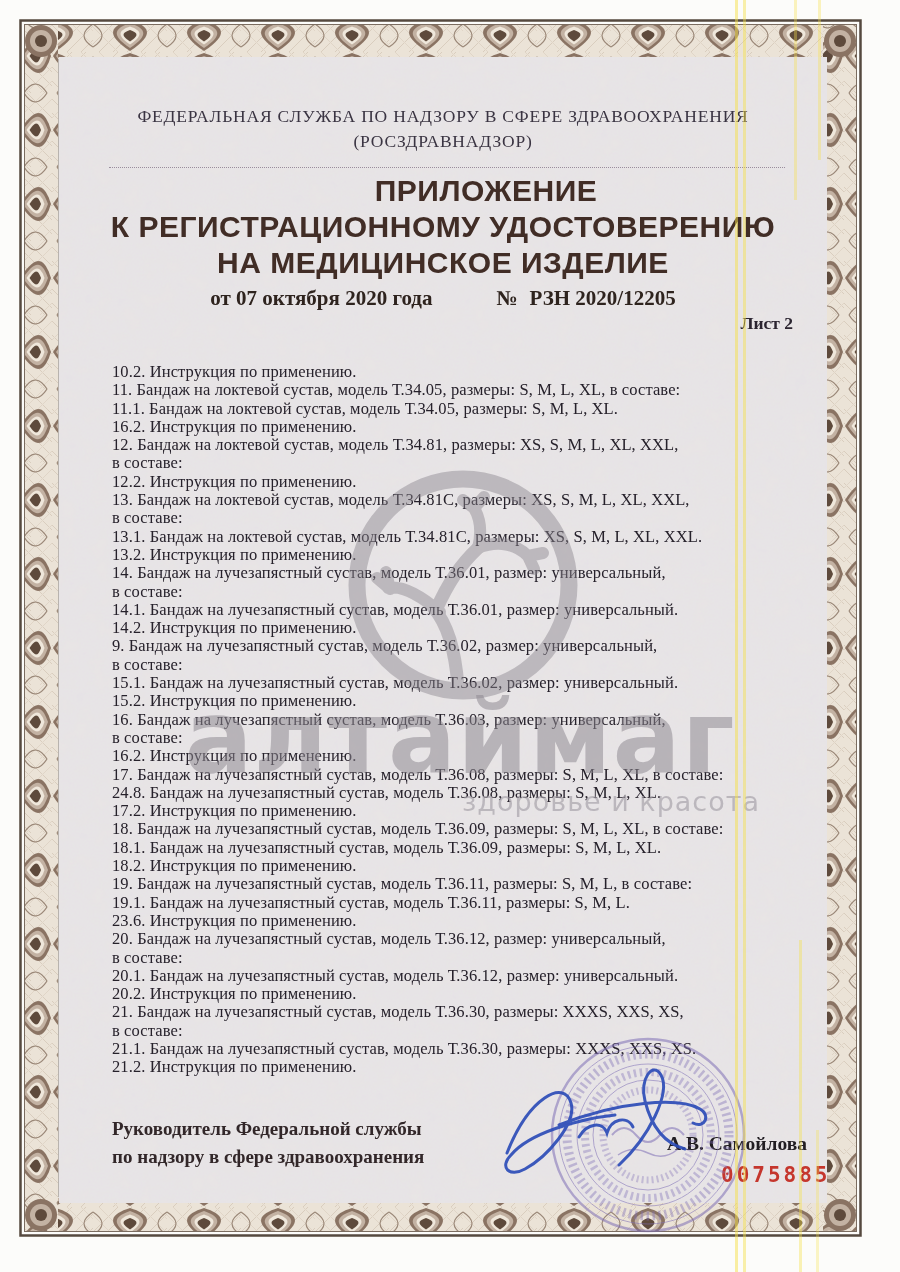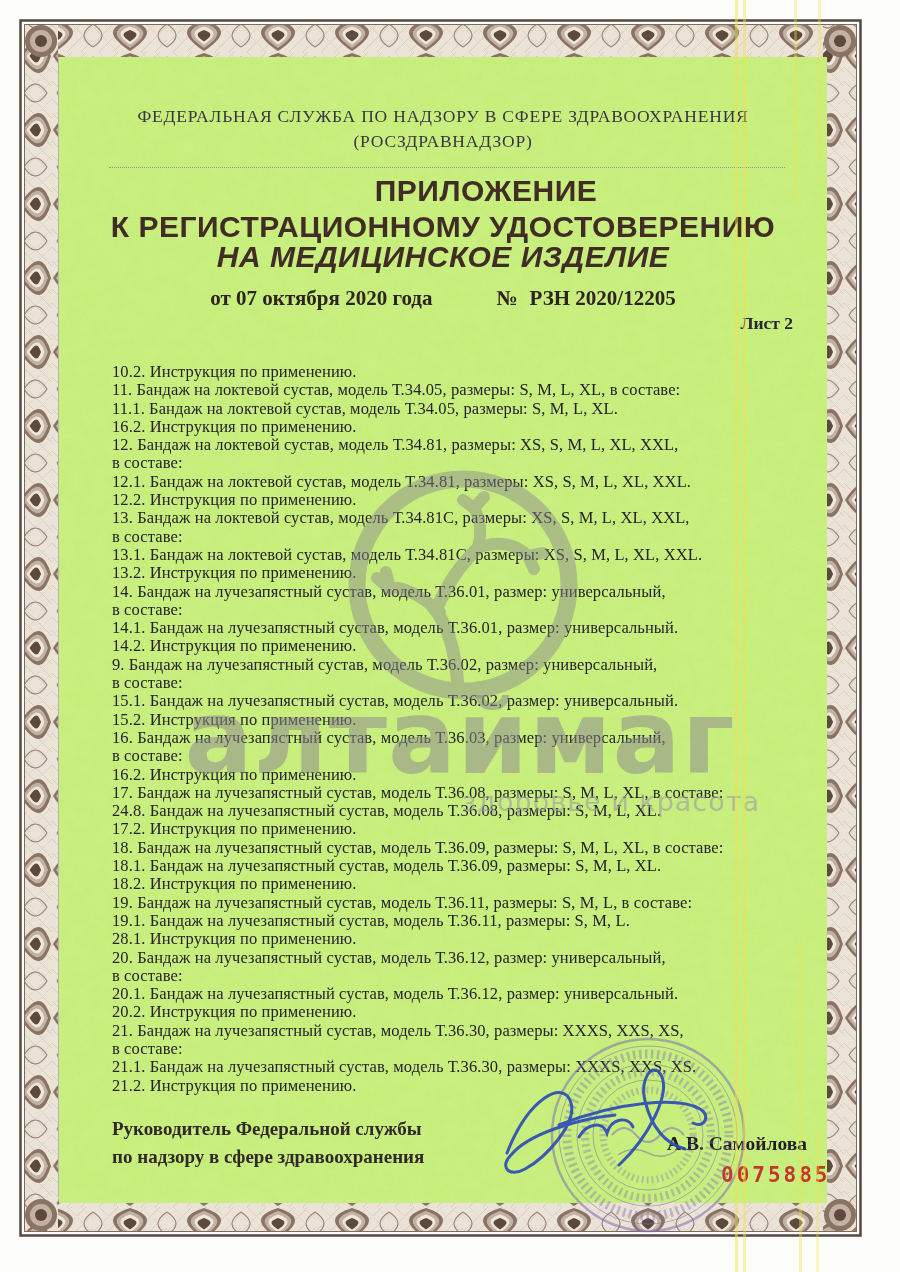--- a/index.html
+++ b/index.html
@@ -2,32 +2,32 @@
 <html><head>
 <meta charset="utf-8">
 <style>
   html,body{margin:0;padding:0;}
   body{width:900px;height:1272px;position:relative;background:#fcfcfa;overflow:hidden;
        font-family:"Liberation Serif", serif;}
   
   #frame-svg{position:absolute;left:19px;top:19px;z-index:1;}
   
   .paper{position:absolute;left:59px;top:57px;width:768px;height:1146px;
-         background:#bef264;z-index:2;overflow:visible;}
+         background:#e5e5e5;z-index:2;overflow:visible;}
   .paper-noise{position:absolute;left:0;top:0;z-index:0;pointer-events:none;}
   
   .agency{position:absolute;left:0;width:100%;text-align:center;
           color:#3a3442;font-size:17.5px;letter-spacing:.8px;white-space:nowrap;z-index:3;}
   .agency1{top:49px;} .agency2{top:74px;}
   .micro-rule{position:absolute;top:110px;left:50px;right:42px;height:0;
           border-top:1.5px dotted #9a8d9c;z-index:3;}
   .cert-title{position:absolute;left:0;width:100%;text-align:center;z-index:3;
           font-family:"Liberation Sans", sans-serif;font-weight:700;
           font-size:30px;color:#412d26;letter-spacing:.5px;white-space:nowrap;}
-  .title1{top:117px;margin-left:43px;} .title2{top:153px;} .title3{top:183px;font-style:italic;}
+  .title1{top:117px;margin-left:43px;} .title2{top:153px;} .title3{top:189px;}
   .date-row{position:absolute;top:229px;left:0;width:100%;display:flex;
           justify-content:center;gap:12px;z-index:3;
           font-weight:700;font-size:21px;color:#2e231e;white-space:nowrap;}
   .date-row .gap{display:inline-block;width:40px;}
   .sheet-label{position:absolute;top:256px;right:34px;font-weight:700;
           font-size:17.5px;color:#2b2430;z-index:3;}
   
   .list-body{position:absolute;top:306px;left:53px;right:18px;z-index:3;
           font-size:16.5px;line-height:18.3px;color:#26212b;letter-spacing:.1px;}
   .line{white-space:nowrap;}
@@ -132,21 +132,20 @@
 
   <div class="sheet-label">Лист 2</div>
 
   <div class="list-body">
       <div class="line">10.2. Инструкция по применению.</div>
       <div class="line">11. Бандаж на локтевой сустав, модель Т.34.05, размеры: S, M, L, XL, в составе:</div>
       <div class="line">11.1. Бандаж на локтевой сустав, модель Т.34.05, размеры: S, M, L, XL.</div>
       <div class="line">16.2. Инструкция по применению.</div>
       <div class="line">12. Бандаж на локтевой сустав, модель Т.34.81, размеры: XS, S, M, L, XL, XXL,</div>
       <div class="line">в составе:</div>
-      <div class="line">12.1. Бандаж на локтевой сустав, модель Т.34.81, размеры: XS, S, M, L, XL, XXL.</div>
       <div class="line">12.2. Инструкция по применению.</div>
       <div class="line">13. Бандаж на локтевой сустав, модель Т.34.81С, размеры: XS, S, M, L, XL, XXL,</div>
       <div class="line">в составе:</div>
       <div class="line">13.1. Бандаж на локтевой сустав, модель Т.34.81С, размеры: XS, S, M, L, XL, XXL.</div>
       <div class="line">13.2. Инструкция по применению.</div>
       <div class="line">14. Бандаж на лучезапястный сустав, модель Т.36.01, размер: универсальный,</div>
       <div class="line">в составе:</div>
       <div class="line">14.1. Бандаж на лучезапястный сустав, модель Т.36.01, размер: универсальный.</div>
       <div class="line">14.2. Инструкция по применению.</div>
       <div class="line">9. Бандаж на лучезапястный сустав, модель Т.36.02, размер: универсальный,</div>
@@ -157,21 +156,21 @@
       <div class="line">в составе:</div>
       <div class="line">16.2. Инструкция по применению.</div>
       <div class="line">17. Бандаж на лучезапястный сустав, модель Т.36.08, размеры: S, M, L, XL, в составе:</div>
       <div class="line">24.8. Бандаж на лучезапястный сустав, модель Т.36.08, размеры: S, M, L, XL.</div>
       <div class="line">17.2. Инструкция по применению.</div>
       <div class="line">18. Бандаж на лучезапястный сустав, модель Т.36.09, размеры: S, M, L, XL, в составе:</div>
       <div class="line">18.1. Бандаж на лучезапястный сустав, модель Т.36.09, размеры: S, M, L, XL.</div>
       <div class="line">18.2. Инструкция по применению.</div>
       <div class="line">19. Бандаж на лучезапястный сустав, модель Т.36.11, размеры: S, M, L, в составе:</div>
       <div class="line">19.1. Бандаж на лучезапястный сустав, модель Т.36.11, размеры: S, M, L.</div>
-      <div class="line">28.1. Инструкция по применению.</div>
+      <div class="line">23.6. Инструкция по применению.</div>
       <div class="line">20. Бандаж на лучезапястный сустав, модель Т.36.12, размер: универсальный,</div>
       <div class="line">в составе:</div>
       <div class="line">20.1. Бандаж на лучезапястный сустав, модель Т.36.12, размер: универсальный.</div>
       <div class="line">20.2. Инструкция по применению.</div>
       <div class="line">21. Бандаж на лучезапястный сустав, модель Т.36.30, размеры: XXXS, XXS, XS,</div>
       <div class="line">в составе:</div>
       <div class="line">21.1. Бандаж на лучезапястный сустав, модель Т.36.30, размеры: XXXS, XXS, XS.</div>
       <div class="line">21.2. Инструкция по применению.</div>
     </div>
 

